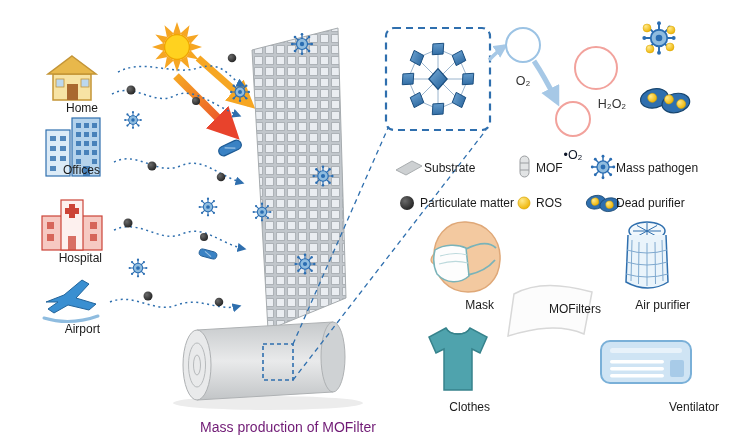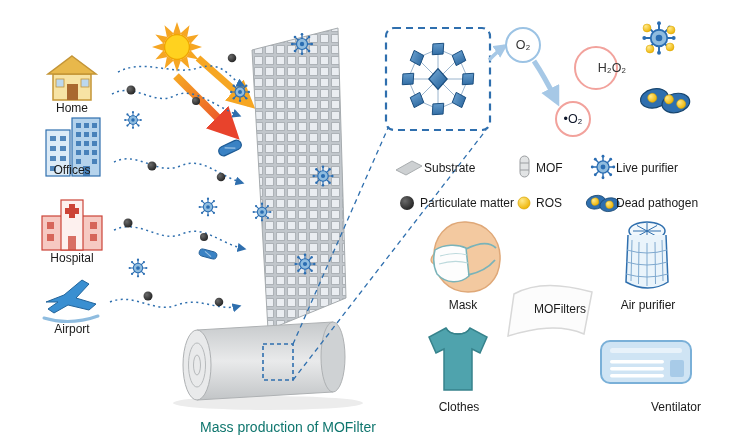--- a/index.html
+++ b/index.html
@@ -1,23 +1,23 @@
 <!DOCTYPE html>
 <html><head>
 <meta charset="utf-8">
 <style>
   * { margin:0; padding:0; box-sizing:border-box; }
   html,body { background:#ffffff; font-family:"Liberation Sans", sans-serif; }
   .canvas { position:relative; width:732px; height:446px; background:#ffffff; overflow:hidden; }
   .art { position:absolute; left:0; top:0; }
-  .lbl { position:absolute; font-size:12px; color:#1a1a1a; text-align:center; line-height:1.15; }
+  .lbl { position:absolute; font-size:12px; color:#1a1a1a; text-align:right; line-height:1.15; }
   .lbl.la { text-align:center; }
-  .chem { position:absolute; font-size:12.5px; color:#333333; text-align:center; font-weight:500; }
+  .chem { position:absolute; font-size:12.5px; color:#333333; text-align:center; font-weight:500;margin-top:36px; }
   .chem.red { color:#0f172a; }
-  .caption { position:absolute; left:140px; top:419px; width:296px; font-size:14px; color:#0f766e; text-align:center; }
+  .caption { position:absolute; left:140px; top:419px; width:296px; font-size:14px; color:#701a75; text-align:center; }
 </style>
 </head>
 <body>
 
 <div class="canvas">
 
 <svg class="art" width="732" height="446" viewBox="0 0 732 446">
   <defs>
     <radialGradient id="gPM" cx="35%" cy="35%" r="75%">
           <stop offset="0%" stop-color="#6a6a6a"></stop>
@@ -354,24 +354,24 @@
 <div class="lbl" style="left:44px; top:323px; width:56px">Airport</div>
 
 <div class="caption">Mass production of MOFilter</div>
 
 <div class="chem" style="left:505px; top:38px; width:36px">O₂</div>
 <div class="chem" style="left:588px; top:61px; width:48px">H₂O₂</div>
 <div class="chem red" style="left:552px; top:112px; width:42px">•O₂</div>
 
 <div class="lbl la" style="left:424px; top:162px">Substrate</div>
 <div class="lbl la" style="left:536px; top:162px">MOF</div>
-<div class="lbl la" style="left:616px; top:162px">Live purifier</div>
+<div class="lbl la" style="left:616px; top:162px">Mass pathogen</div>
 <div class="lbl la" style="left:420px; top:197px">Particulate matter</div>
 <div class="lbl la" style="left:536px; top:197px">ROS</div>
-<div class="lbl la" style="left:616px; top:197px">Dead pathogen</div>
+<div class="lbl la" style="left:616px; top:197px">Dead purifier</div>
 
 <div class="lbl" style="left:432px; top:299px; width:62px">Mask</div>
 <div class="lbl" style="left:519px; top:303px; width:82px">MOFilters</div>
 <div class="lbl" style="left:606px; top:299px; width:84px">Air purifier</div>
 <div class="lbl" style="left:428px; top:401px; width:62px">Clothes</div>
 <div class="lbl" style="left:633px; top:401px; width:86px">Ventilator</div>
 
 </div>
 
 </body></html>

